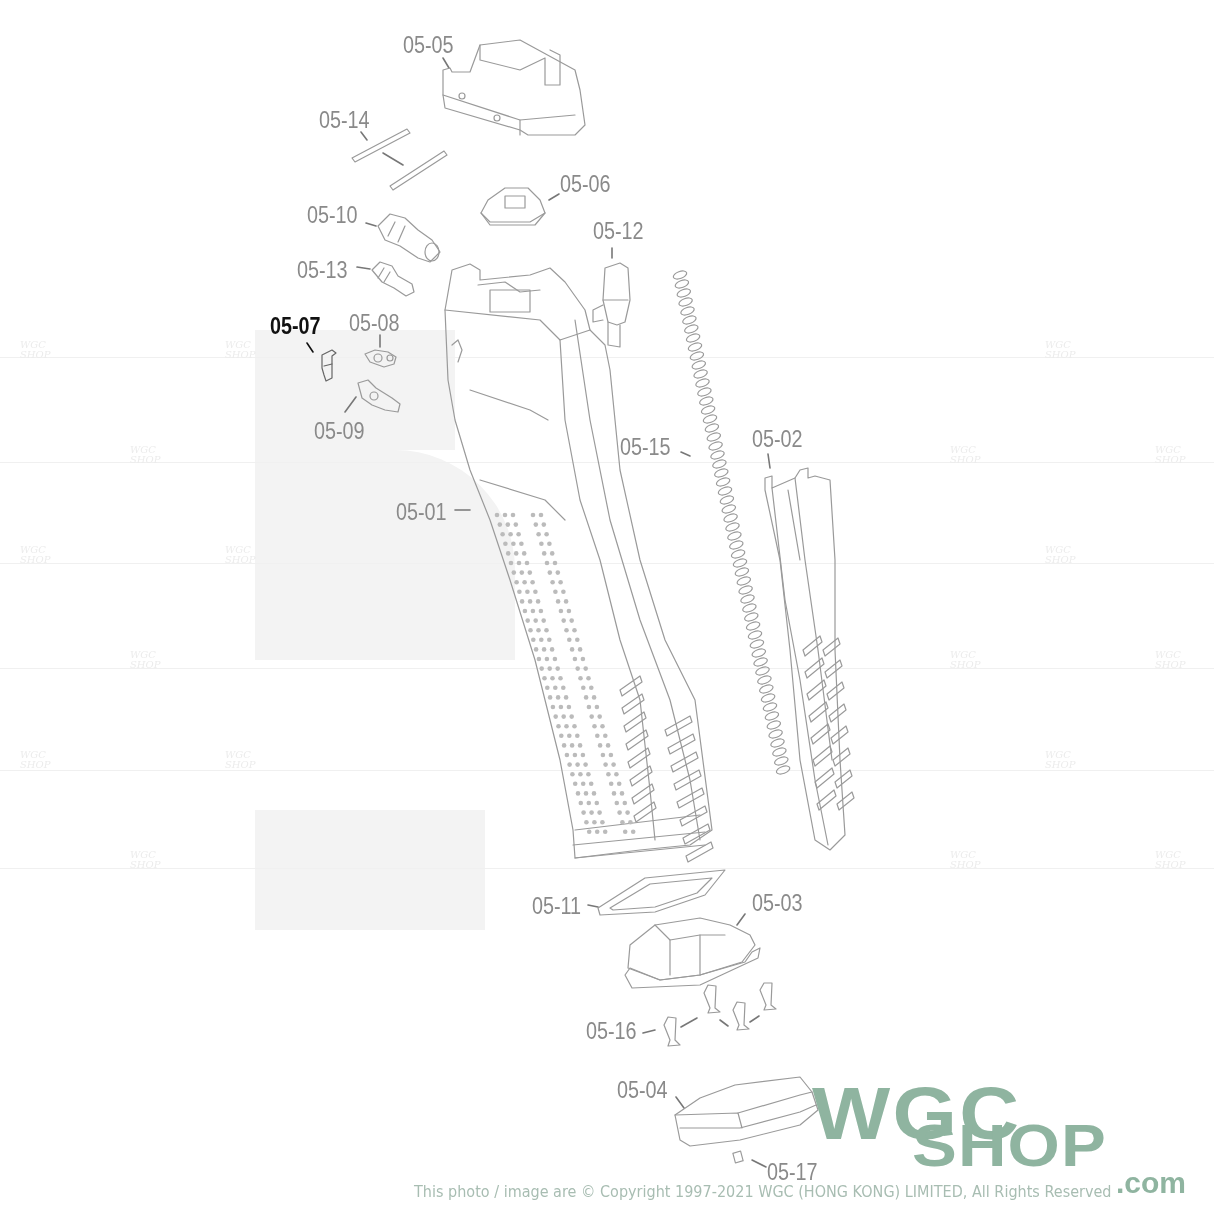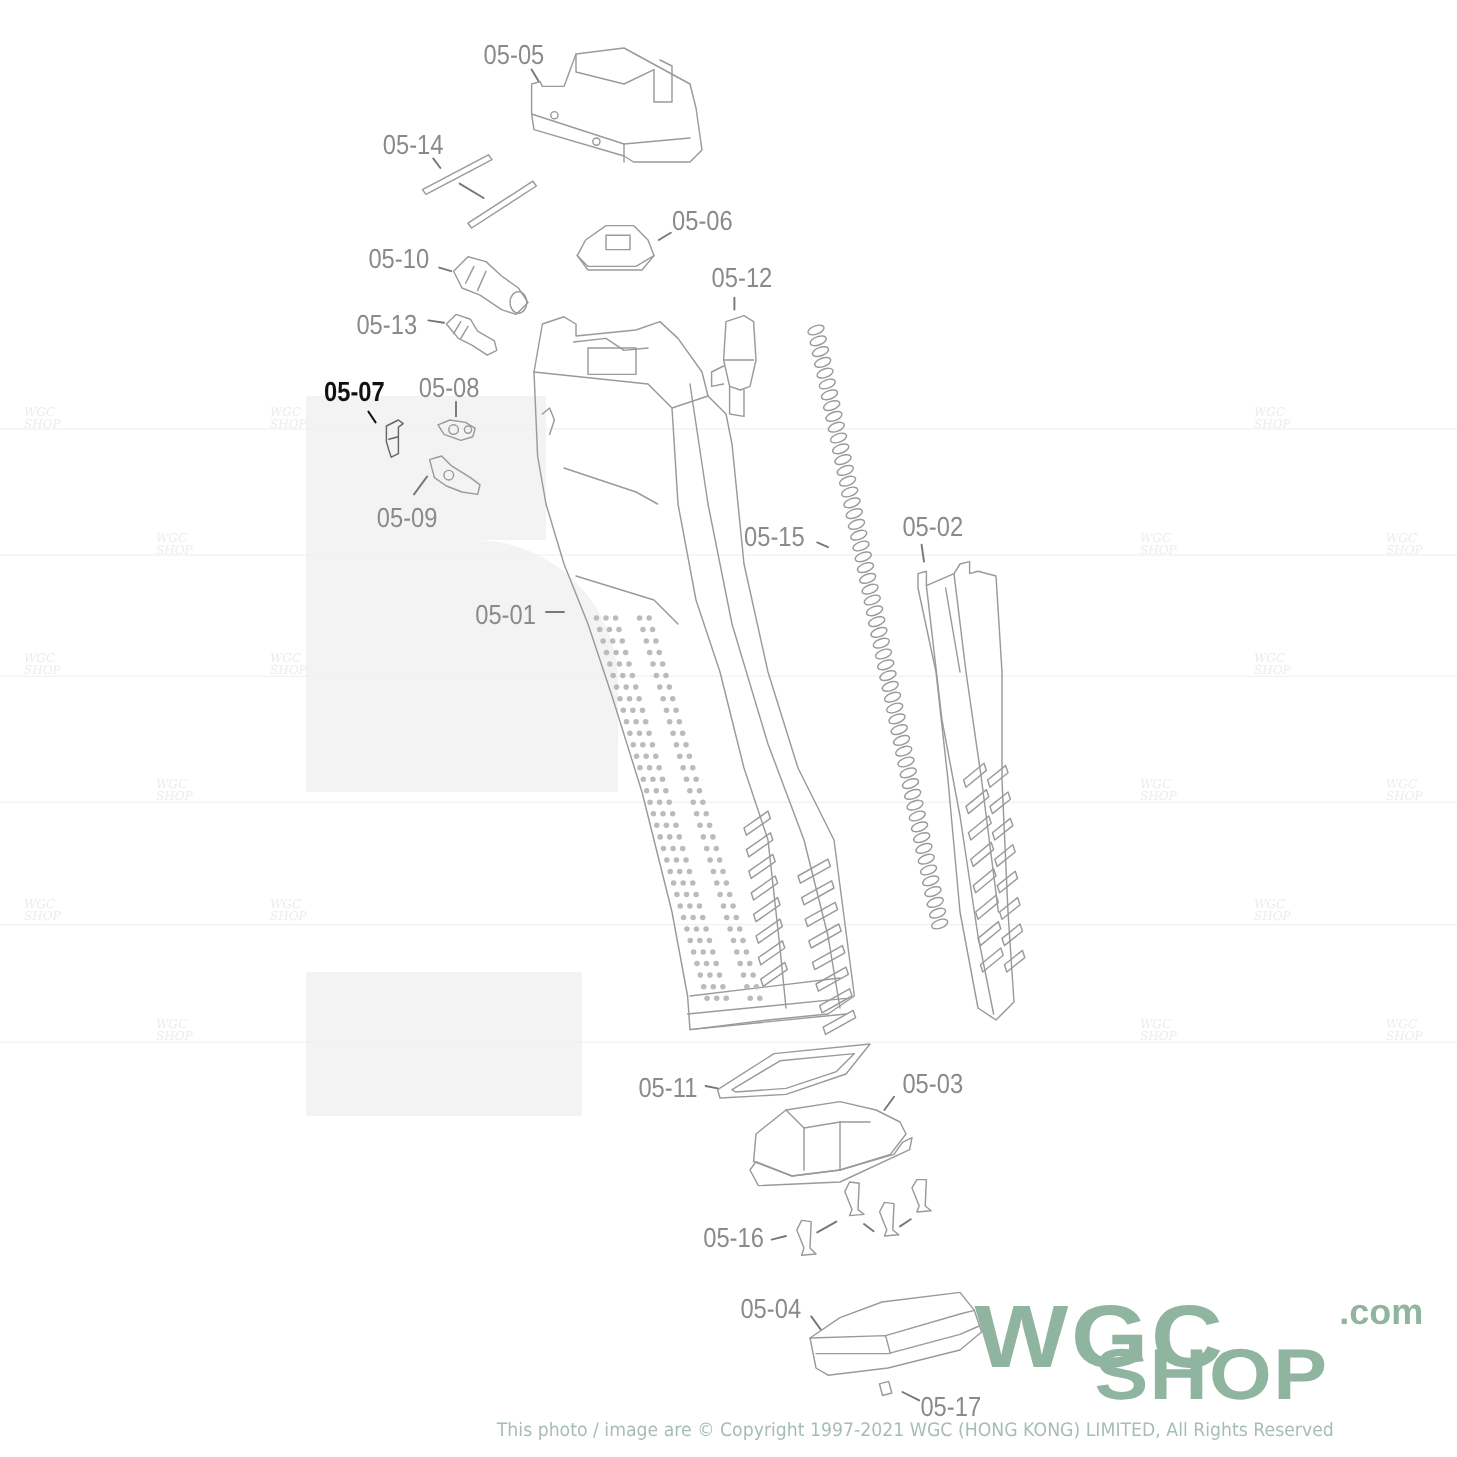--- a/index.html
+++ b/index.html
@@ -13,21 +13,21 @@
     .wm span { display: block; padding-left: 10px; }
     svg.parts { position: absolute; left: 0; top: 0; }
     .label { position: absolute; font-family: "Liberation Sans", sans-serif; font-size: 23px;
              color: #8a8a8a; letter-spacing: 0px; transform: scaleX(0.86); transform-origin: left top;
              white-space: nowrap; line-height: 24px; }
     .label.active { color: #111111; font-weight: bold; }
     .logo { position: absolute; font-family: "Liberation Sans", sans-serif; font-weight: bold;
             color: #8fb4a0; line-height: 1; white-space: nowrap; }
     .logo-wgc { left: 812px; top: 1077px; font-size: 74px; letter-spacing: 2px; transform: scaleX(1.12); transform-origin: left top; }
     .logo-shop { left: 912px; top: 1116px; font-size: 60px; letter-spacing: 1px; transform: scaleX(1.12); transform-origin: left top; }
-    .logo-com { left: 1116px; top: 1079px; font-size: 30px; font-weight: bold; }
+    .logo-com { left: 1116px; top: 1168px; font-size: 30px; font-weight: bold; }
     .copyright { position: absolute; left: 414px; top: 1183px; font-size: 15.5px; color: #a8bdb2;
                  white-space: nowrap; font-family: "DejaVu Sans", sans-serif; transform: scaleX(0.93); transform-origin: left top; }
   </style>
 </head>
 <body>
 
 <div class="stage">
 
   <div class="bg-shape" style="left:255px;top:330px;width:200px;height:120px;"></div>
   <div class="bg-shape" style="left:255px;top:450px;width:260px;height:210px;border-radius:0 120px 0 0;"></div>

